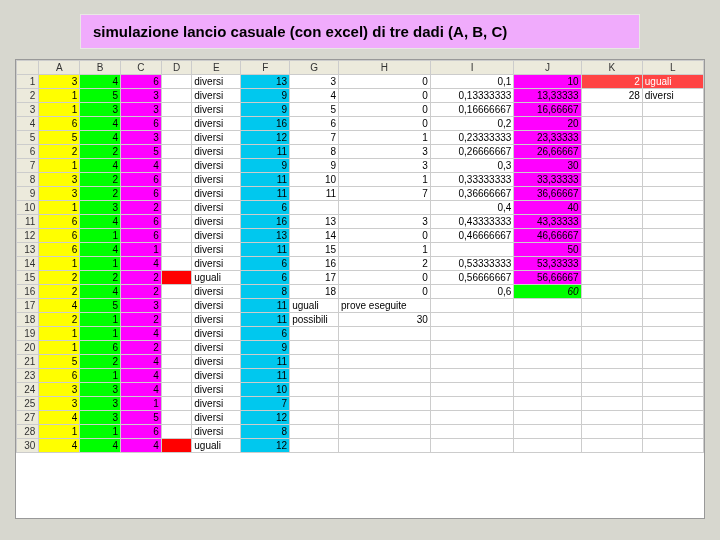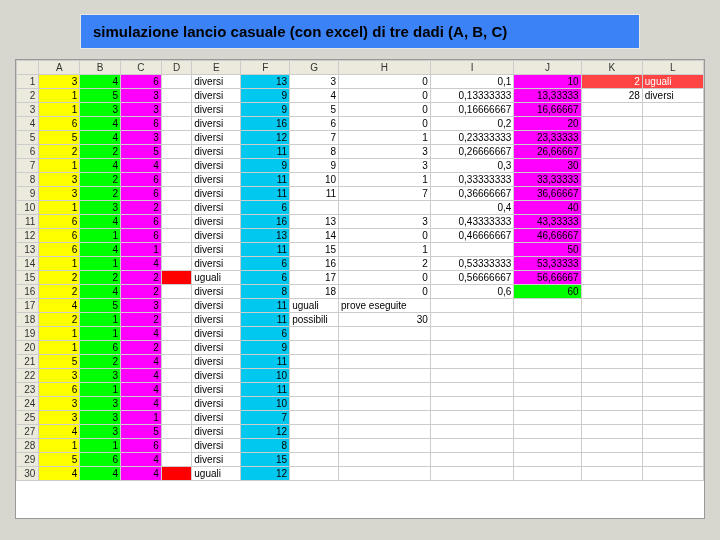--- a/index.html
+++ b/index.html
@@ -7,21 +7,21 @@
     width: 720px; height: 540px;
     background: #d7d7cf;
     font-family: Arial, sans-serif;
     font-size: 11px;
     overflow: hidden;
     color: #000;
   }
   .title-banner {
     margin: 14px auto 10px;
     width: 560px;
-    background: #3b82f6;
+    background: #f0abfc;
     padding: 8px 12px;
     font-weight: bold;
     font-size: 15px;
     text-align: left;
     border: 1px solid #e8e8e4;
   }
   .sheet-wrap {
     margin: 0 auto;
     width: 690px;
     height: 460px;
@@ -50,21 +50,21 @@
   }
   th.rowh { width: 22px; background: #eceadc; text-align: right; padding-right:3px;}
   td { text-align: right; }
   td.left { text-align: left; }
   
   .col-A { background: #ffff00; }
   .col-B { background: #00ff00; }
   .col-C { background: #ff00ff; }
   .col-F { background: #00c8ee; }
   .red-cell { background: #ff0000 !important; color: #ff0000; }
-  .green-cell { background: #00ff00 !important; }
+  .green-cell { background: #00ff00 !important; font-style: italic; }
   .red-text { background: #ff4444; color:#fff; text-align:right;}
   
   col.cr { width: 22px; }
   col.cA { width: 40px; }
   col.cB { width: 40px; }
   col.cC { width: 40px; }
   col.cD { width: 30px; }
   col.cE { width: 48px; }
   col.cF { width: 48px; }
   col.cG { width: 48px; }
@@ -423,35 +423,20 @@
           <td class="left">diversi</td>
           <td class="col-F">11</td>
           <td></td>
           <td></td>
           <td></td>
           <td></td>
           <td></td>
           <td class="left"></td>
         </tr>
         <tr>
-          <th class="rowh">22</th>
-          <td class="col-A">3</td>
-          <td class="col-B">3</td>
-          <td class="col-C">4</td>
-          <td></td>
-          <td class="left">diversi</td>
-          <td class="col-F">10</td>
-          <td></td>
-          <td></td>
-          <td></td>
-          <td></td>
-          <td></td>
-          <td class="left"></td>
-        </tr>
-        <tr>
           <th class="rowh">23</th>
           <td class="col-A">6</td>
           <td class="col-B">1</td>
           <td class="col-C">4</td>
           <td></td>
           <td class="left">diversi</td>
           <td class="col-F">11</td>
           <td></td>
           <td></td>
           <td></td>
@@ -505,35 +490,20 @@
           <td class="left"></td>
         </tr>
         <tr>
           <th class="rowh">28</th>
           <td class="col-A">1</td>
           <td class="col-B">1</td>
           <td class="col-C">6</td>
           <td></td>
           <td class="left">diversi</td>
           <td class="col-F">8</td>
-          <td></td>
-          <td></td>
-          <td></td>
-          <td></td>
-          <td></td>
-          <td class="left"></td>
-        </tr>
-        <tr>
-          <th class="rowh">29</th>
-          <td class="col-A">5</td>
-          <td class="col-B">6</td>
-          <td class="col-C">4</td>
-          <td></td>
-          <td class="left">diversi</td>
-          <td class="col-F">15</td>
           <td></td>
           <td></td>
           <td></td>
           <td></td>
           <td></td>
           <td class="left"></td>
         </tr>
         <tr>
           <th class="rowh">30</th>
           <td class="col-A">4</td>

